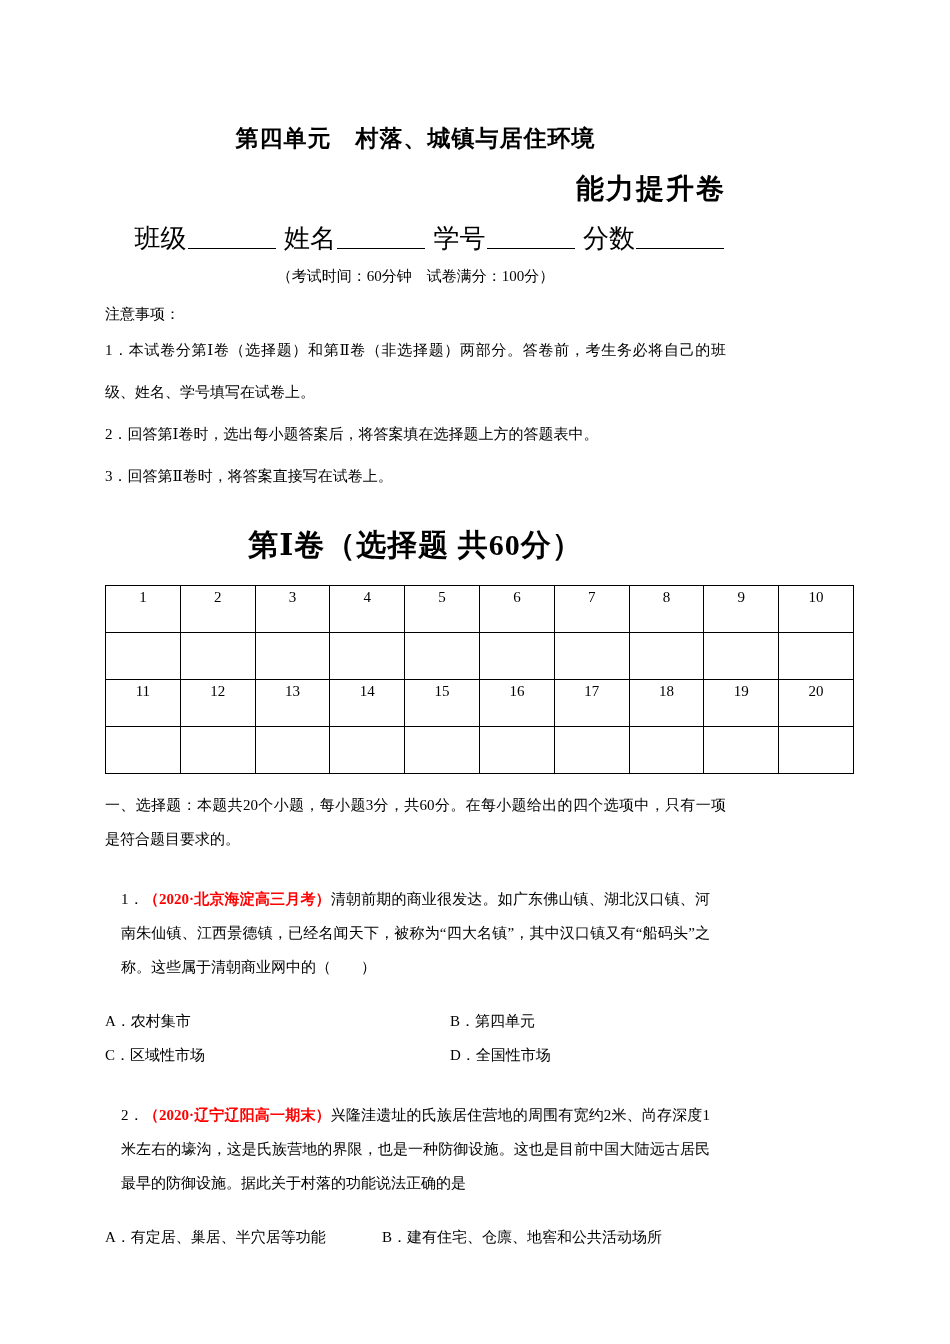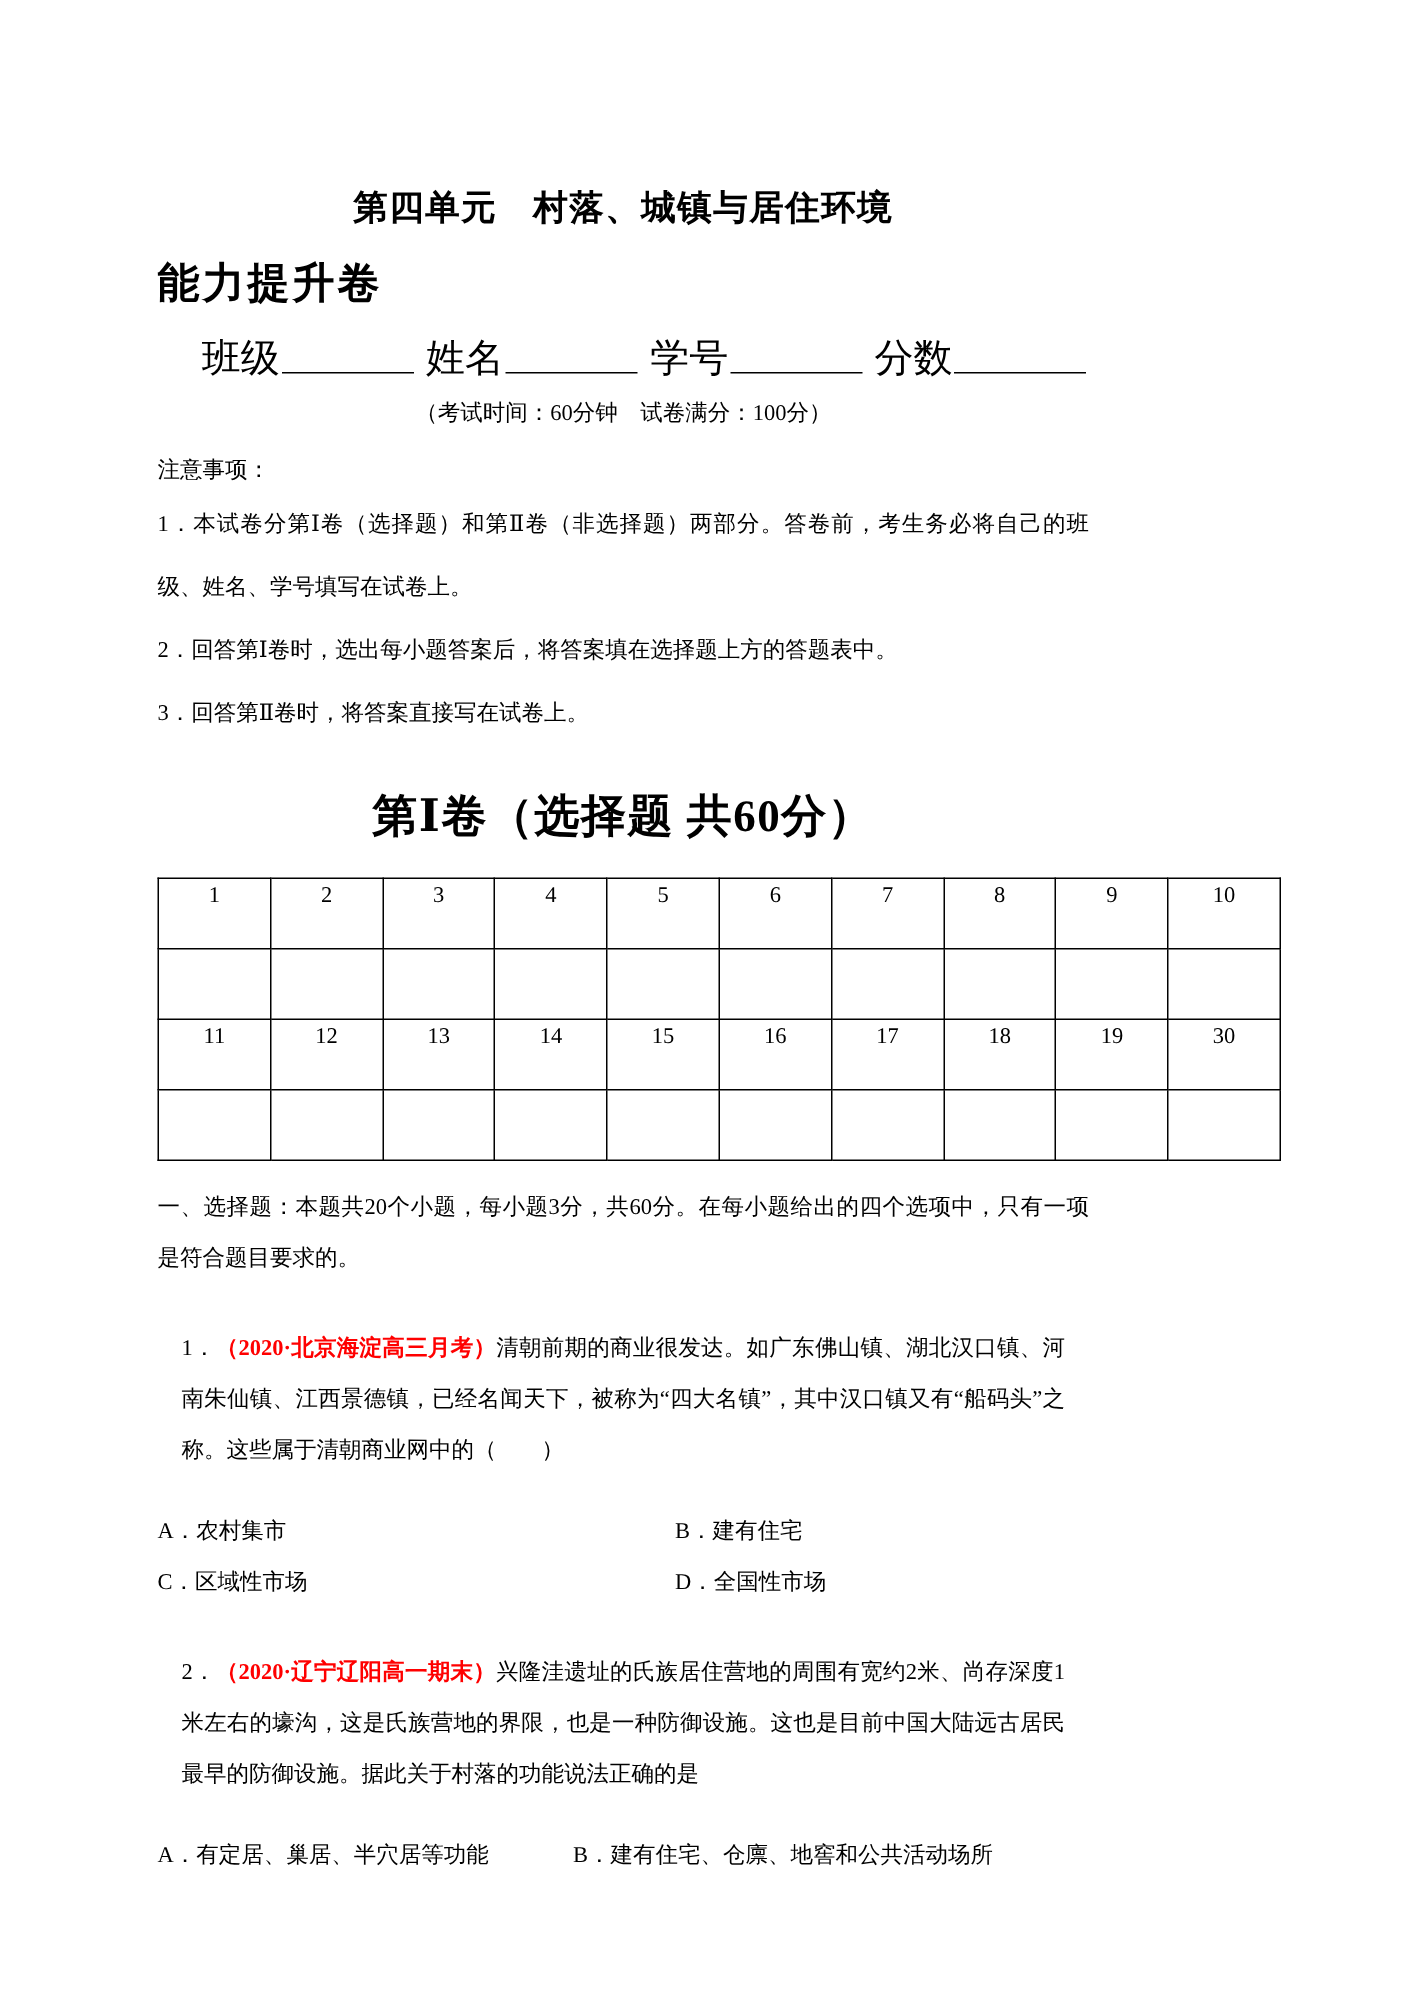--- a/index.html
+++ b/index.html
@@ -29,21 +29,21 @@
     font-family: "Liberation Sans", "DejaVu Sans", sans-serif;
     font-size: 23px;
     font-weight: bold;
     letter-spacing: 1px;
     margin: 0;
     padding-top: 123px;
     line-height: 30px;
     white-space: pre;
   }
   .doc-subtitle {
-    text-align: left;
+    text-align: right;
     font-family: "Liberation Sans", "DejaVu Sans", sans-serif;
     font-size: 28px;
     font-weight: bold;
     letter-spacing: 2px;
     margin: 0;
     padding-top: 18px;
     line-height: 36px;
   }
 
   
@@ -208,21 +208,21 @@
       <tr>
         <td>11</td>
         <td>12</td>
         <td>13</td>
         <td>14</td>
         <td>15</td>
         <td>16</td>
         <td>17</td>
         <td>18</td>
         <td>19</td>
-        <td>30</td>
+        <td>20</td>
       </tr>
       <tr class="blank-row">
         <td></td>
         <td></td>
         <td></td>
         <td></td>
         <td></td>
         <td></td>
         <td></td>
         <td></td>
@@ -233,21 +233,21 @@
       </table>
   </div>
 
   <p class="section-head">一、选择题：本题共20个小题，每小题3分，共60分。在每小题给出的四个选项中，只有一项是符合题目要求的。</p>
 
   <div class="question">
     <p class="q-body"><span>1．</span><span class="src-tag">（2020·北京海淀高三月考）</span><span>清朝前期的商业很发达。如广东佛山镇、湖北汉口镇、河南朱仙镇、江西景德镇，已经名闻天下，被称为“四大名镇”，其中汉口镇又有“船码头”之称。这些属于清朝商业网中的（　　）</span></p>
     <div class="options">
       <div class="opt-row">
         <span class="opt-a">A．农村集市</span>
-        <span class="opt-b">B．建有住宅</span>
+        <span class="opt-b">B．第四单元</span>
       </div>
       <div class="opt-row">
         <span class="opt-a">C．区域性市场</span>
         <span class="opt-b">D．全国性市场</span>
       </div>
     </div>
   </div>
 
   <div class="question">
     <p class="q-body"><span>2．</span><span class="src-tag">（2020·辽宁辽阳高一期末）</span><span>兴隆洼遗址的氏族居住营地的周围有宽约2米、尚存深度1米左右的壕沟，这是氏族营地的界限，也是一种防御设施。这也是目前中国大陆远古居民最早的防御设施。据此关于村落的功能说法正确的是</span></p>

